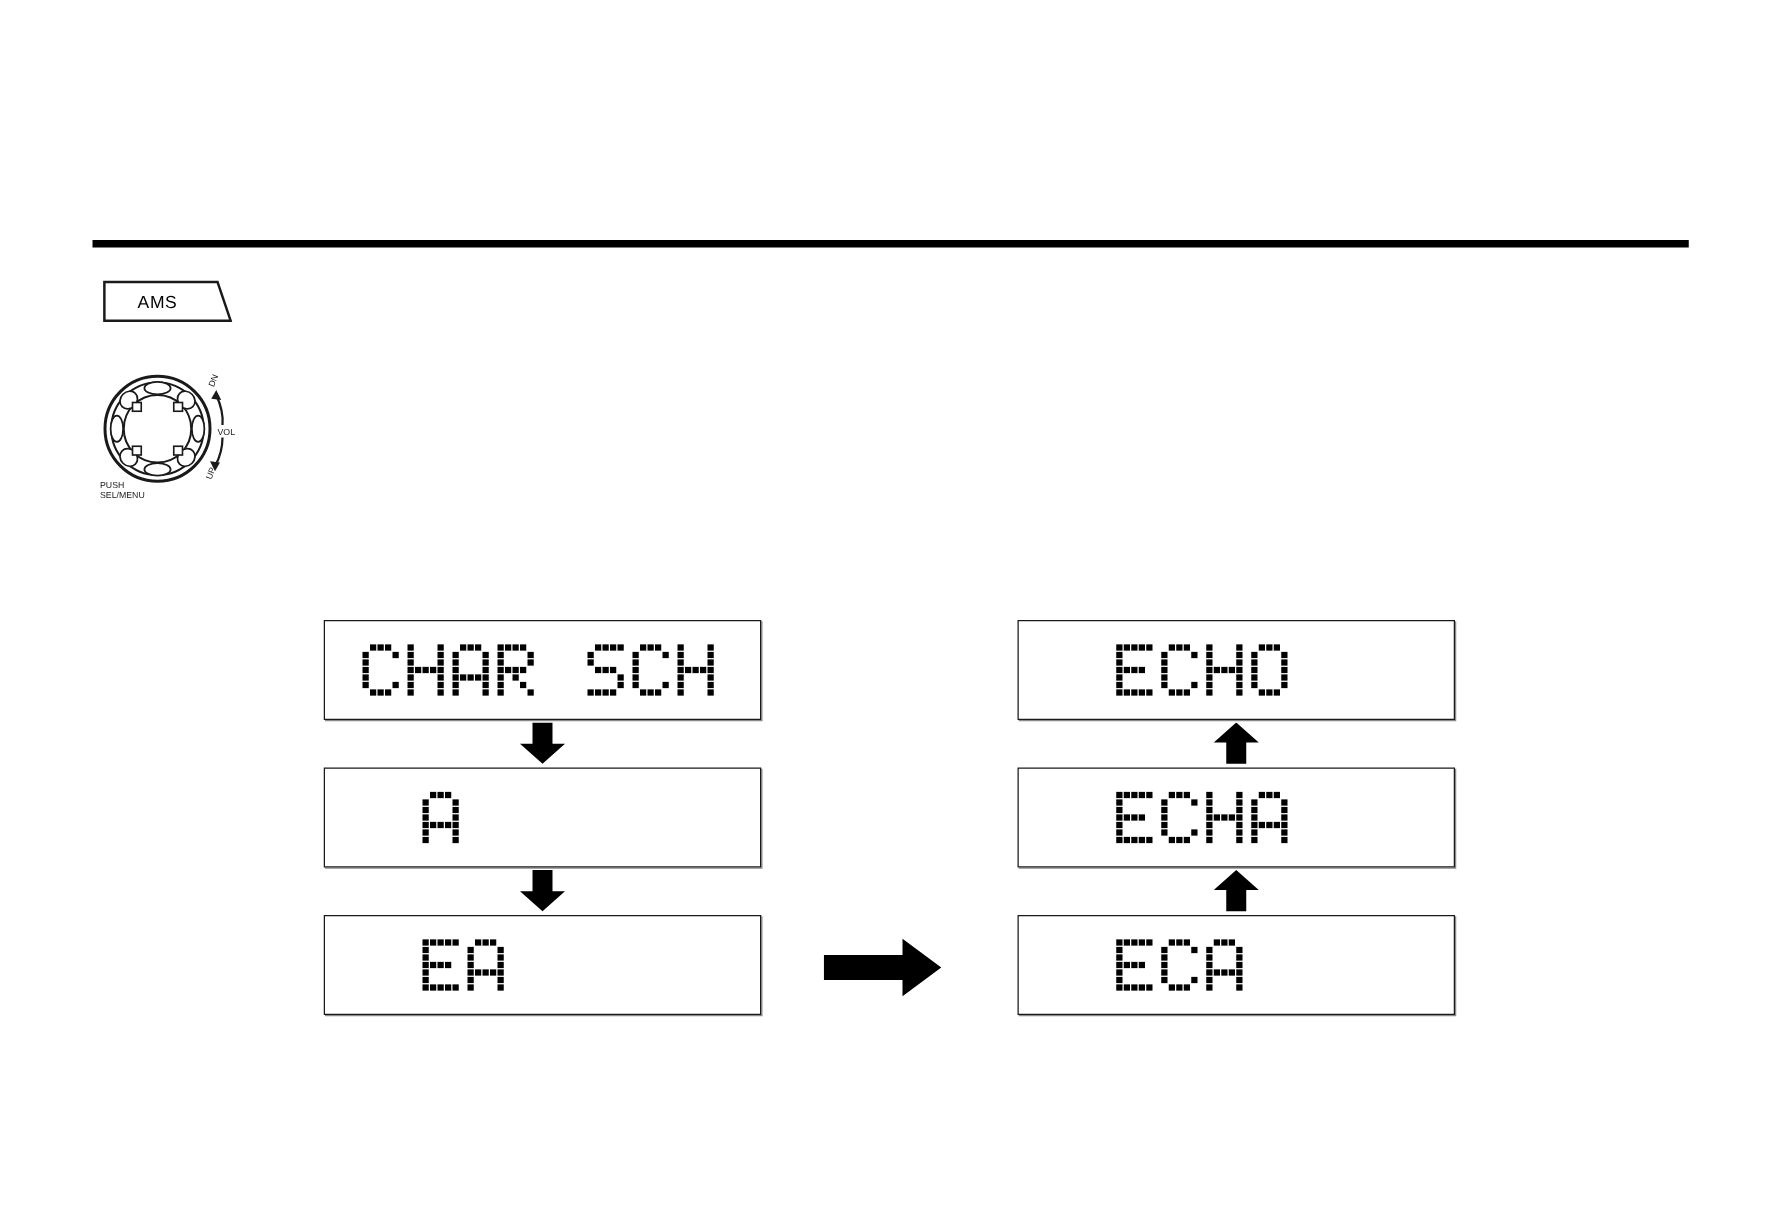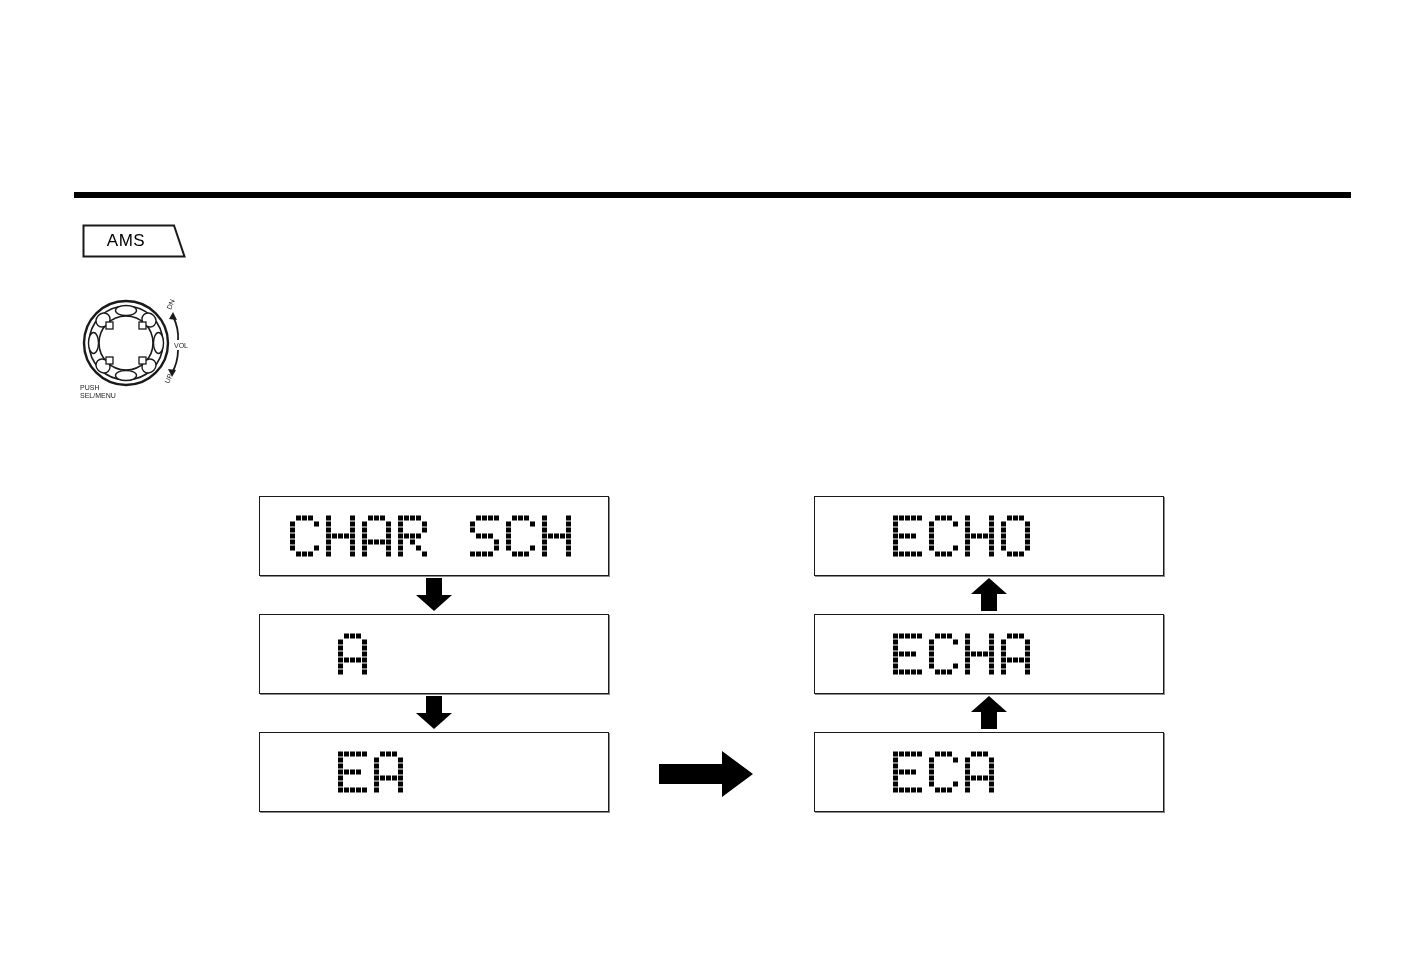--- a/index.html
+++ b/index.html
@@ -36,21 +36,21 @@
   .ams-tag svg { display: block; }
   .ams-tag-label {
     position: absolute;
     left: 0;
     top: 0;
     width: 88px;
     height: 34px;
     display: flex;
     align-items: center;
     justify-content: center;
-    font-size: 17px;
+    font-size: 14px;
     color: #000;
     letter-spacing: 0.5px;
   }
 
   
   .knob-wrap {
     position: absolute;
     left: 78px;
     top: 298px;
     width: 118px;

